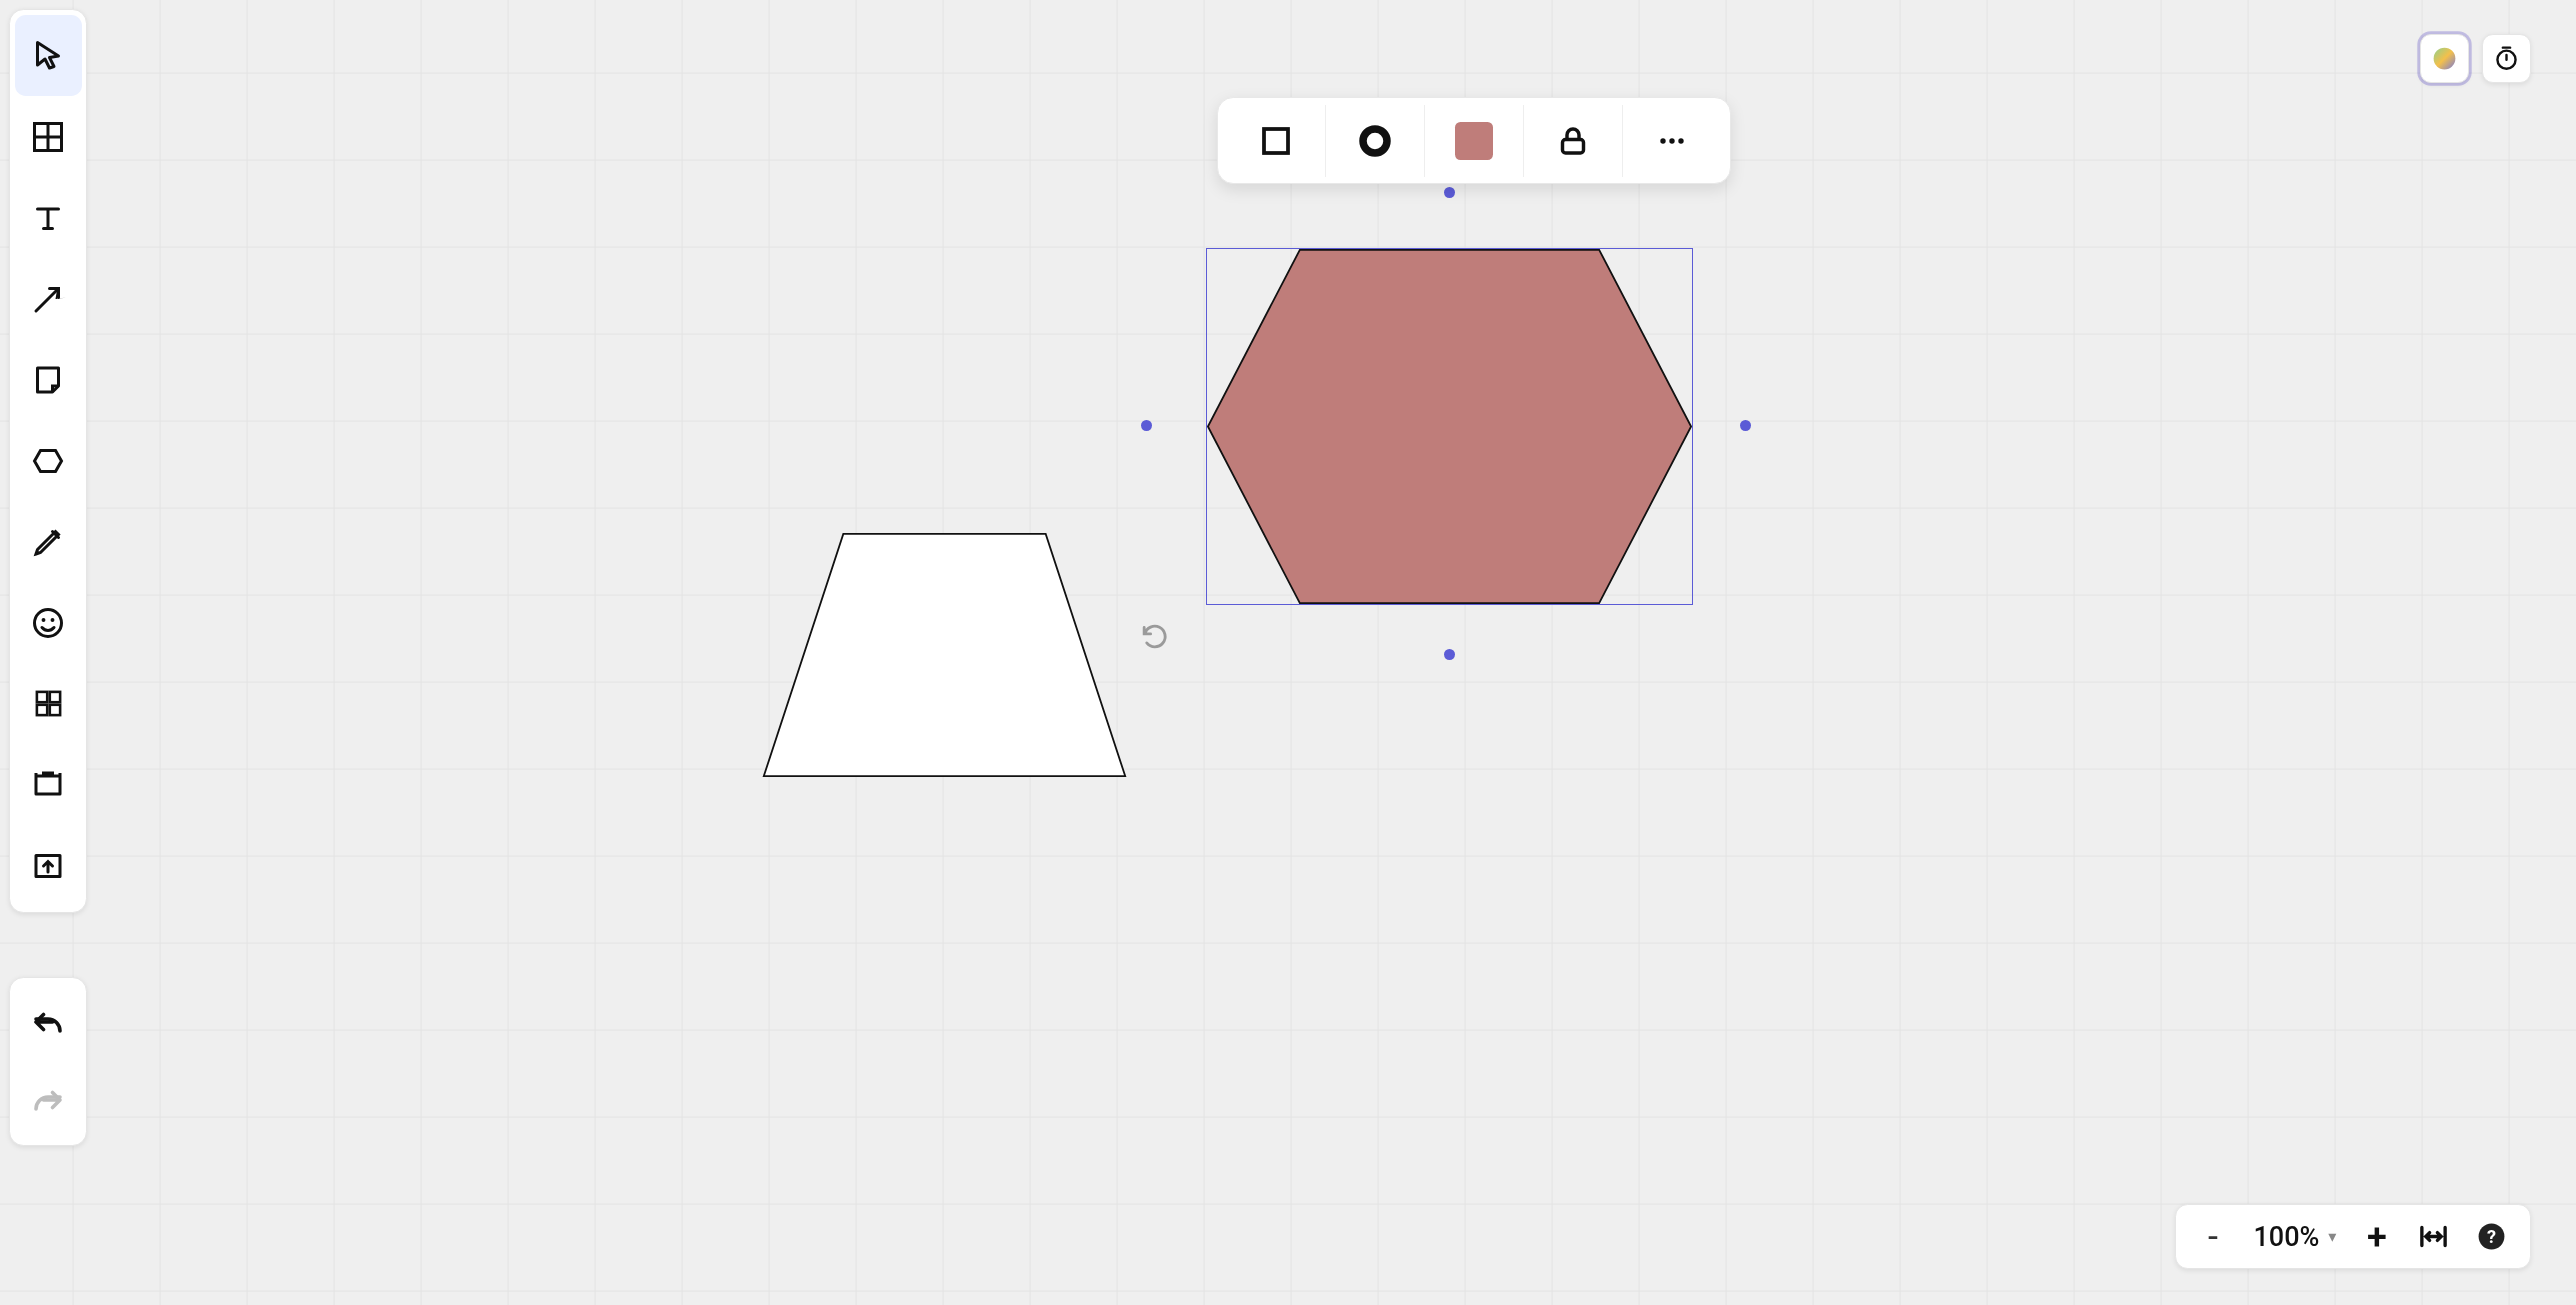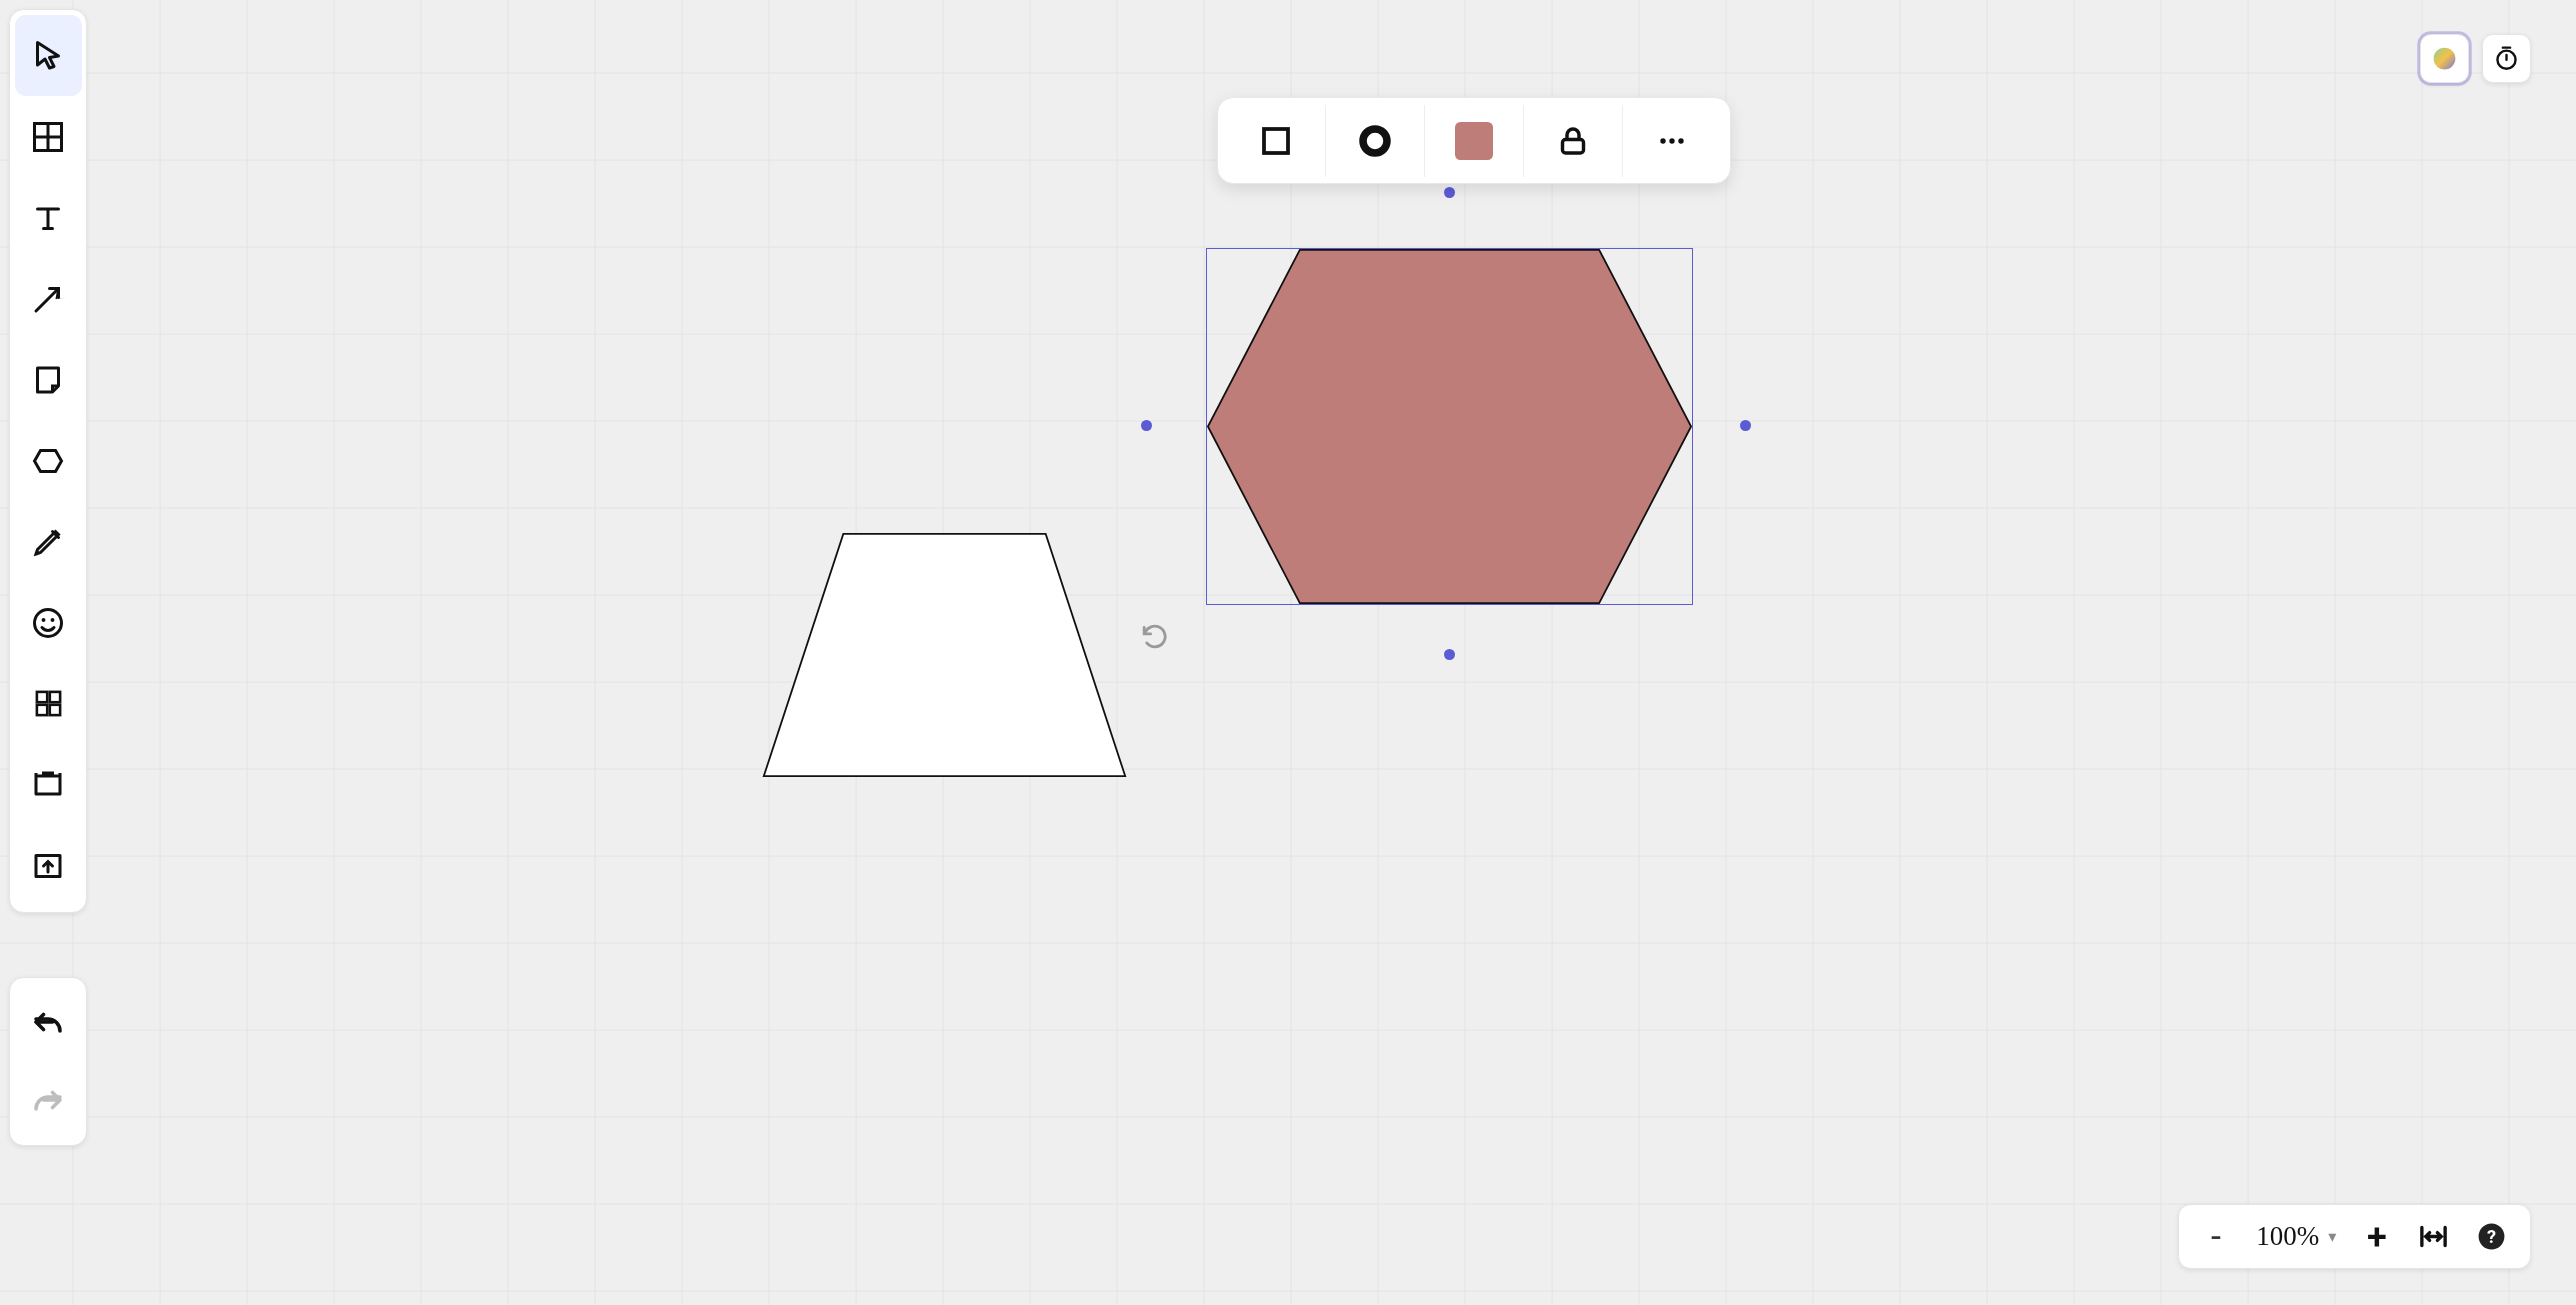--- a/index.html
+++ b/index.html
@@ -154,21 +154,20 @@
     display: flex; align-items: center; justify-content: center;
     font-size: 36px; font-weight: 600; color: #111;
     cursor: pointer;
     min-width: 27px;
   }
   .zc-btn.light { font-weight: 400; color:#333; }
   .zc-zoom {
     display: flex; align-items: center; gap: 9px;
     font-size: 27px; font-weight: 500; color: #111;
     cursor: pointer;
-    font-family: Liberation Serif, serif;
   }
   .zc-zoom .caret { font-size: 16.2px; color: #888; }
   .zc-icon { display:flex; align-items:center; justify-content:center; cursor:pointer; }
   .zc-icon svg { width: 31px; height: 31px; }
 </style>
 </head>
 <body>
 
 <div class="canvas"></div>
 

